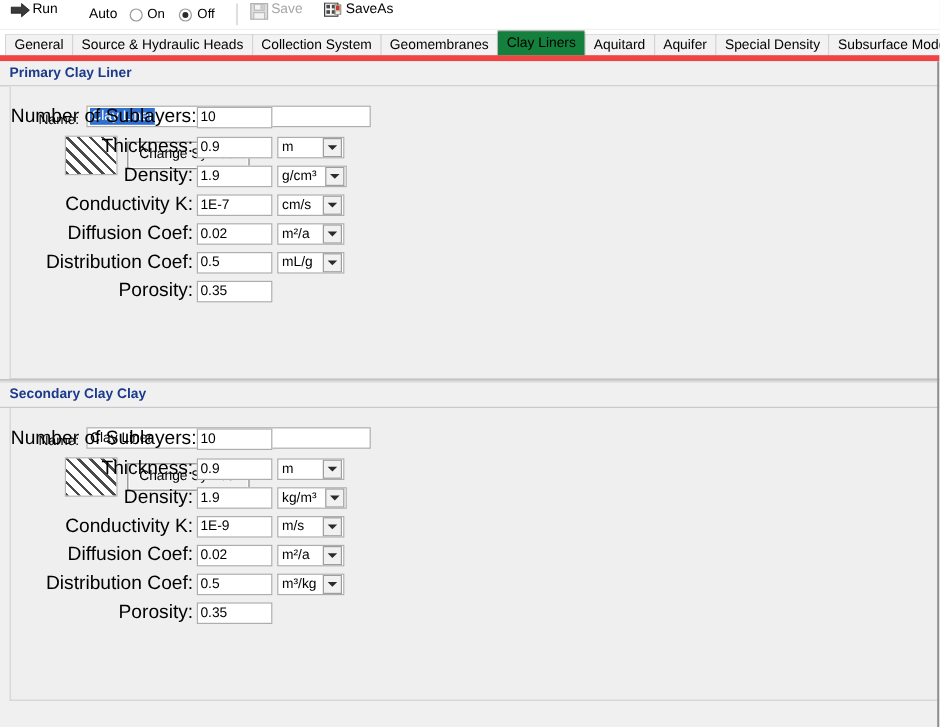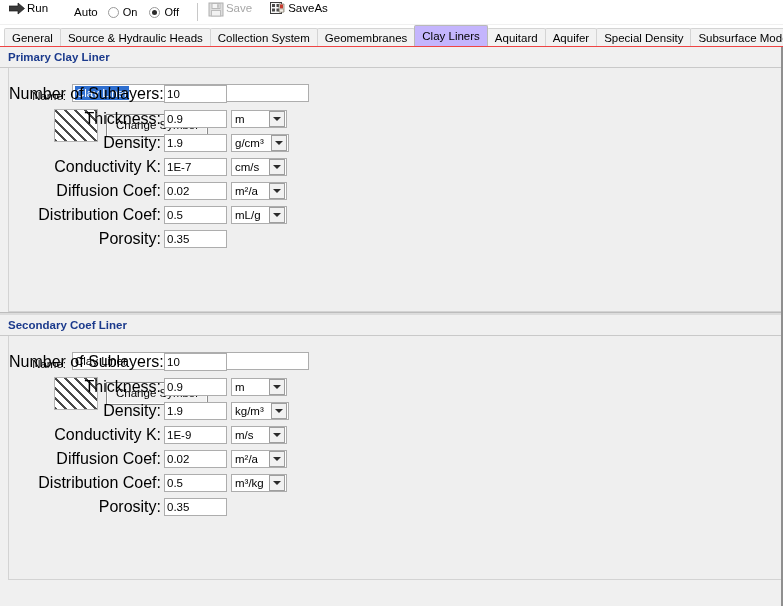--- a/index.html
+++ b/index.html
@@ -105,32 +105,32 @@
     border-radius: 2px 2px 0 0;
     margin-right: -1px;
     white-space: nowrap;
     box-sizing: border-box;
     position: relative;
     top: 0px;
   }
   .tab.active {
     height: 21px;
     line-height: 20px;
-    background: #c4b5fd;
+    background: #15803d;
     border-color: #b9b9b9;
     z-index: 3;
   }
 
   
   .content {
     position: absolute;
     left: 0; top: 46px;
     width: 783px; height: 560px;
     background: #f0f0f0;
-    border-top: 1px solid #ef4444;
+    border-top: 5px solid #ef4444;
     box-sizing: border-box;
     overflow: hidden;
   }
   .content::after {
     content: "";
     position: absolute;
     right: 0; top: 0;
     width: 2px; height: 100%;
     background: #8f8f8f;
   }
@@ -442,21 +442,21 @@
             </div>
           </div>
           <div class="param-row" style="top: 162px;">
             <div class="p-label">Porosity:</div>
             <input type="text" class="txt p-input" value="0.35" style="">
           </div>
         </div>
       </div>
       <div class="section">
         <div class="section-top-rule"></div>
-        <div class="section-header">Secondary Coef Liner</div>
+        <div class="section-header">Secondary Clay Clay</div>
         <div class="section-body" id="secondary-body">
           <div class="name-row">
             <div class="name-label">Name:</div>
             <input type="text" class="txt name-input" value="Clay Liner" style="">
           </div>
           <div class="symbol-row">
             <div class="symbol-swatch"></div>
             <div class="btn">Change Symbol</div>
           </div>
           <div class="param-row" style="top: 17px;">

